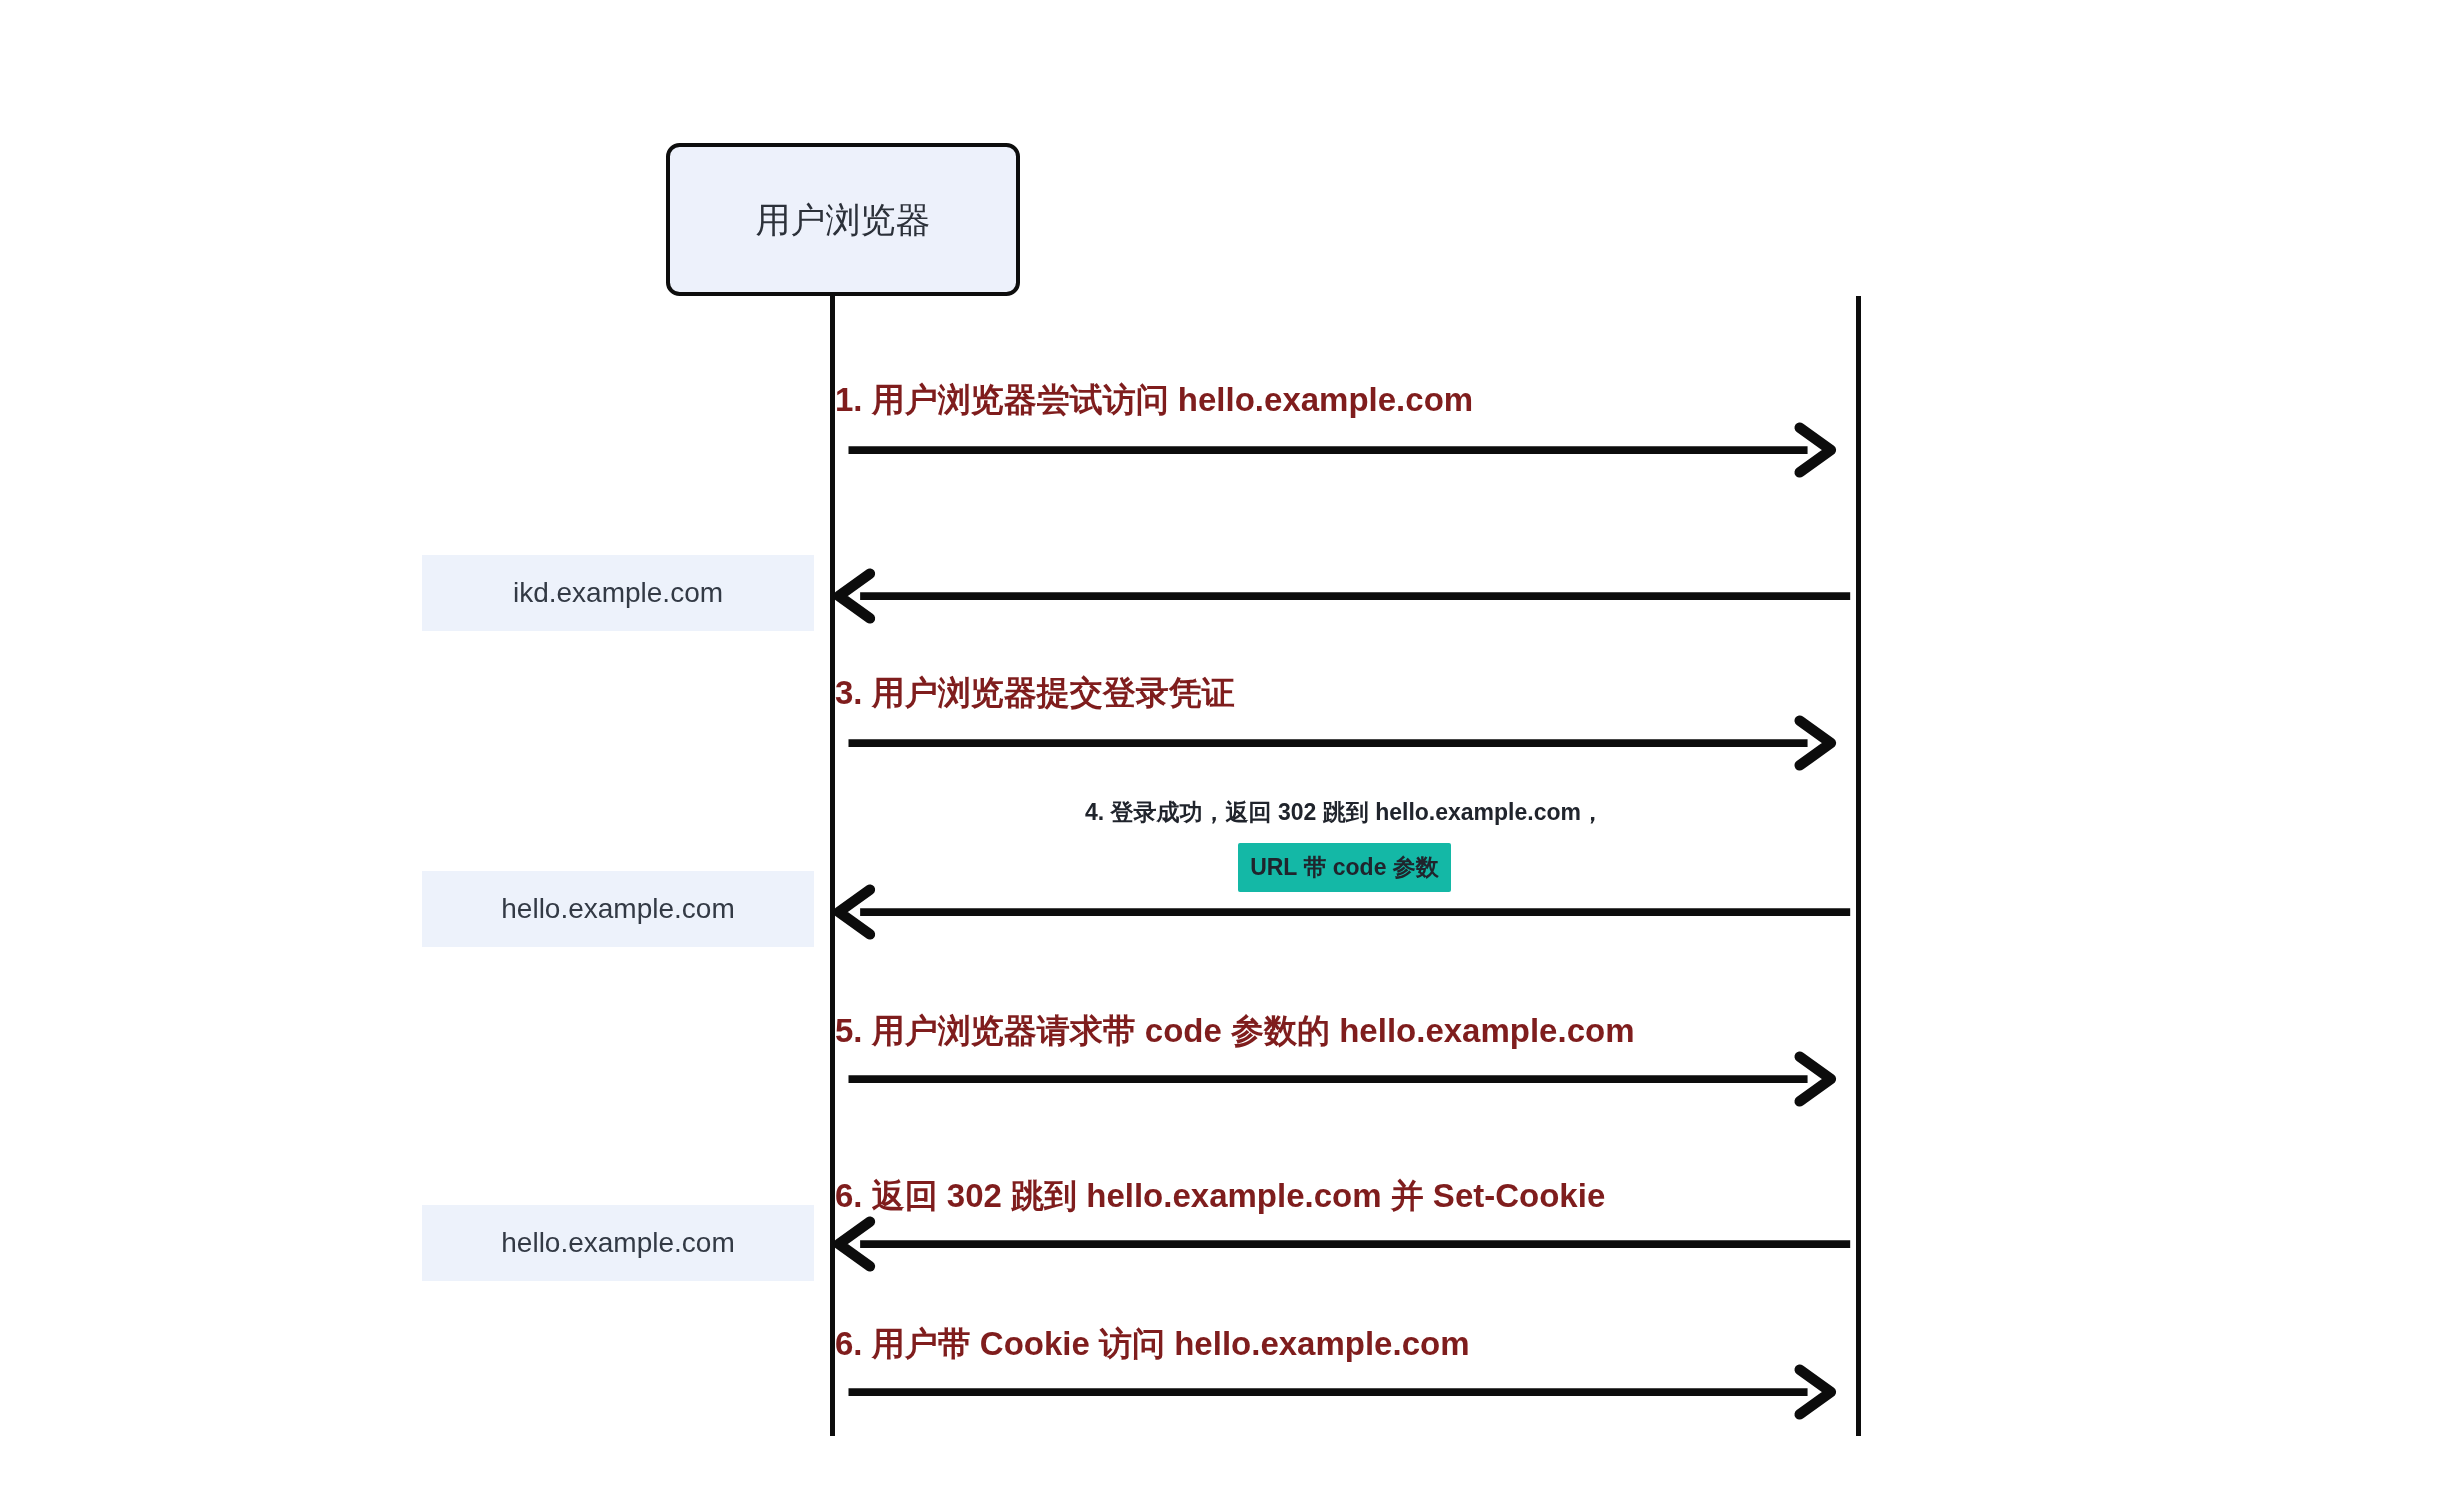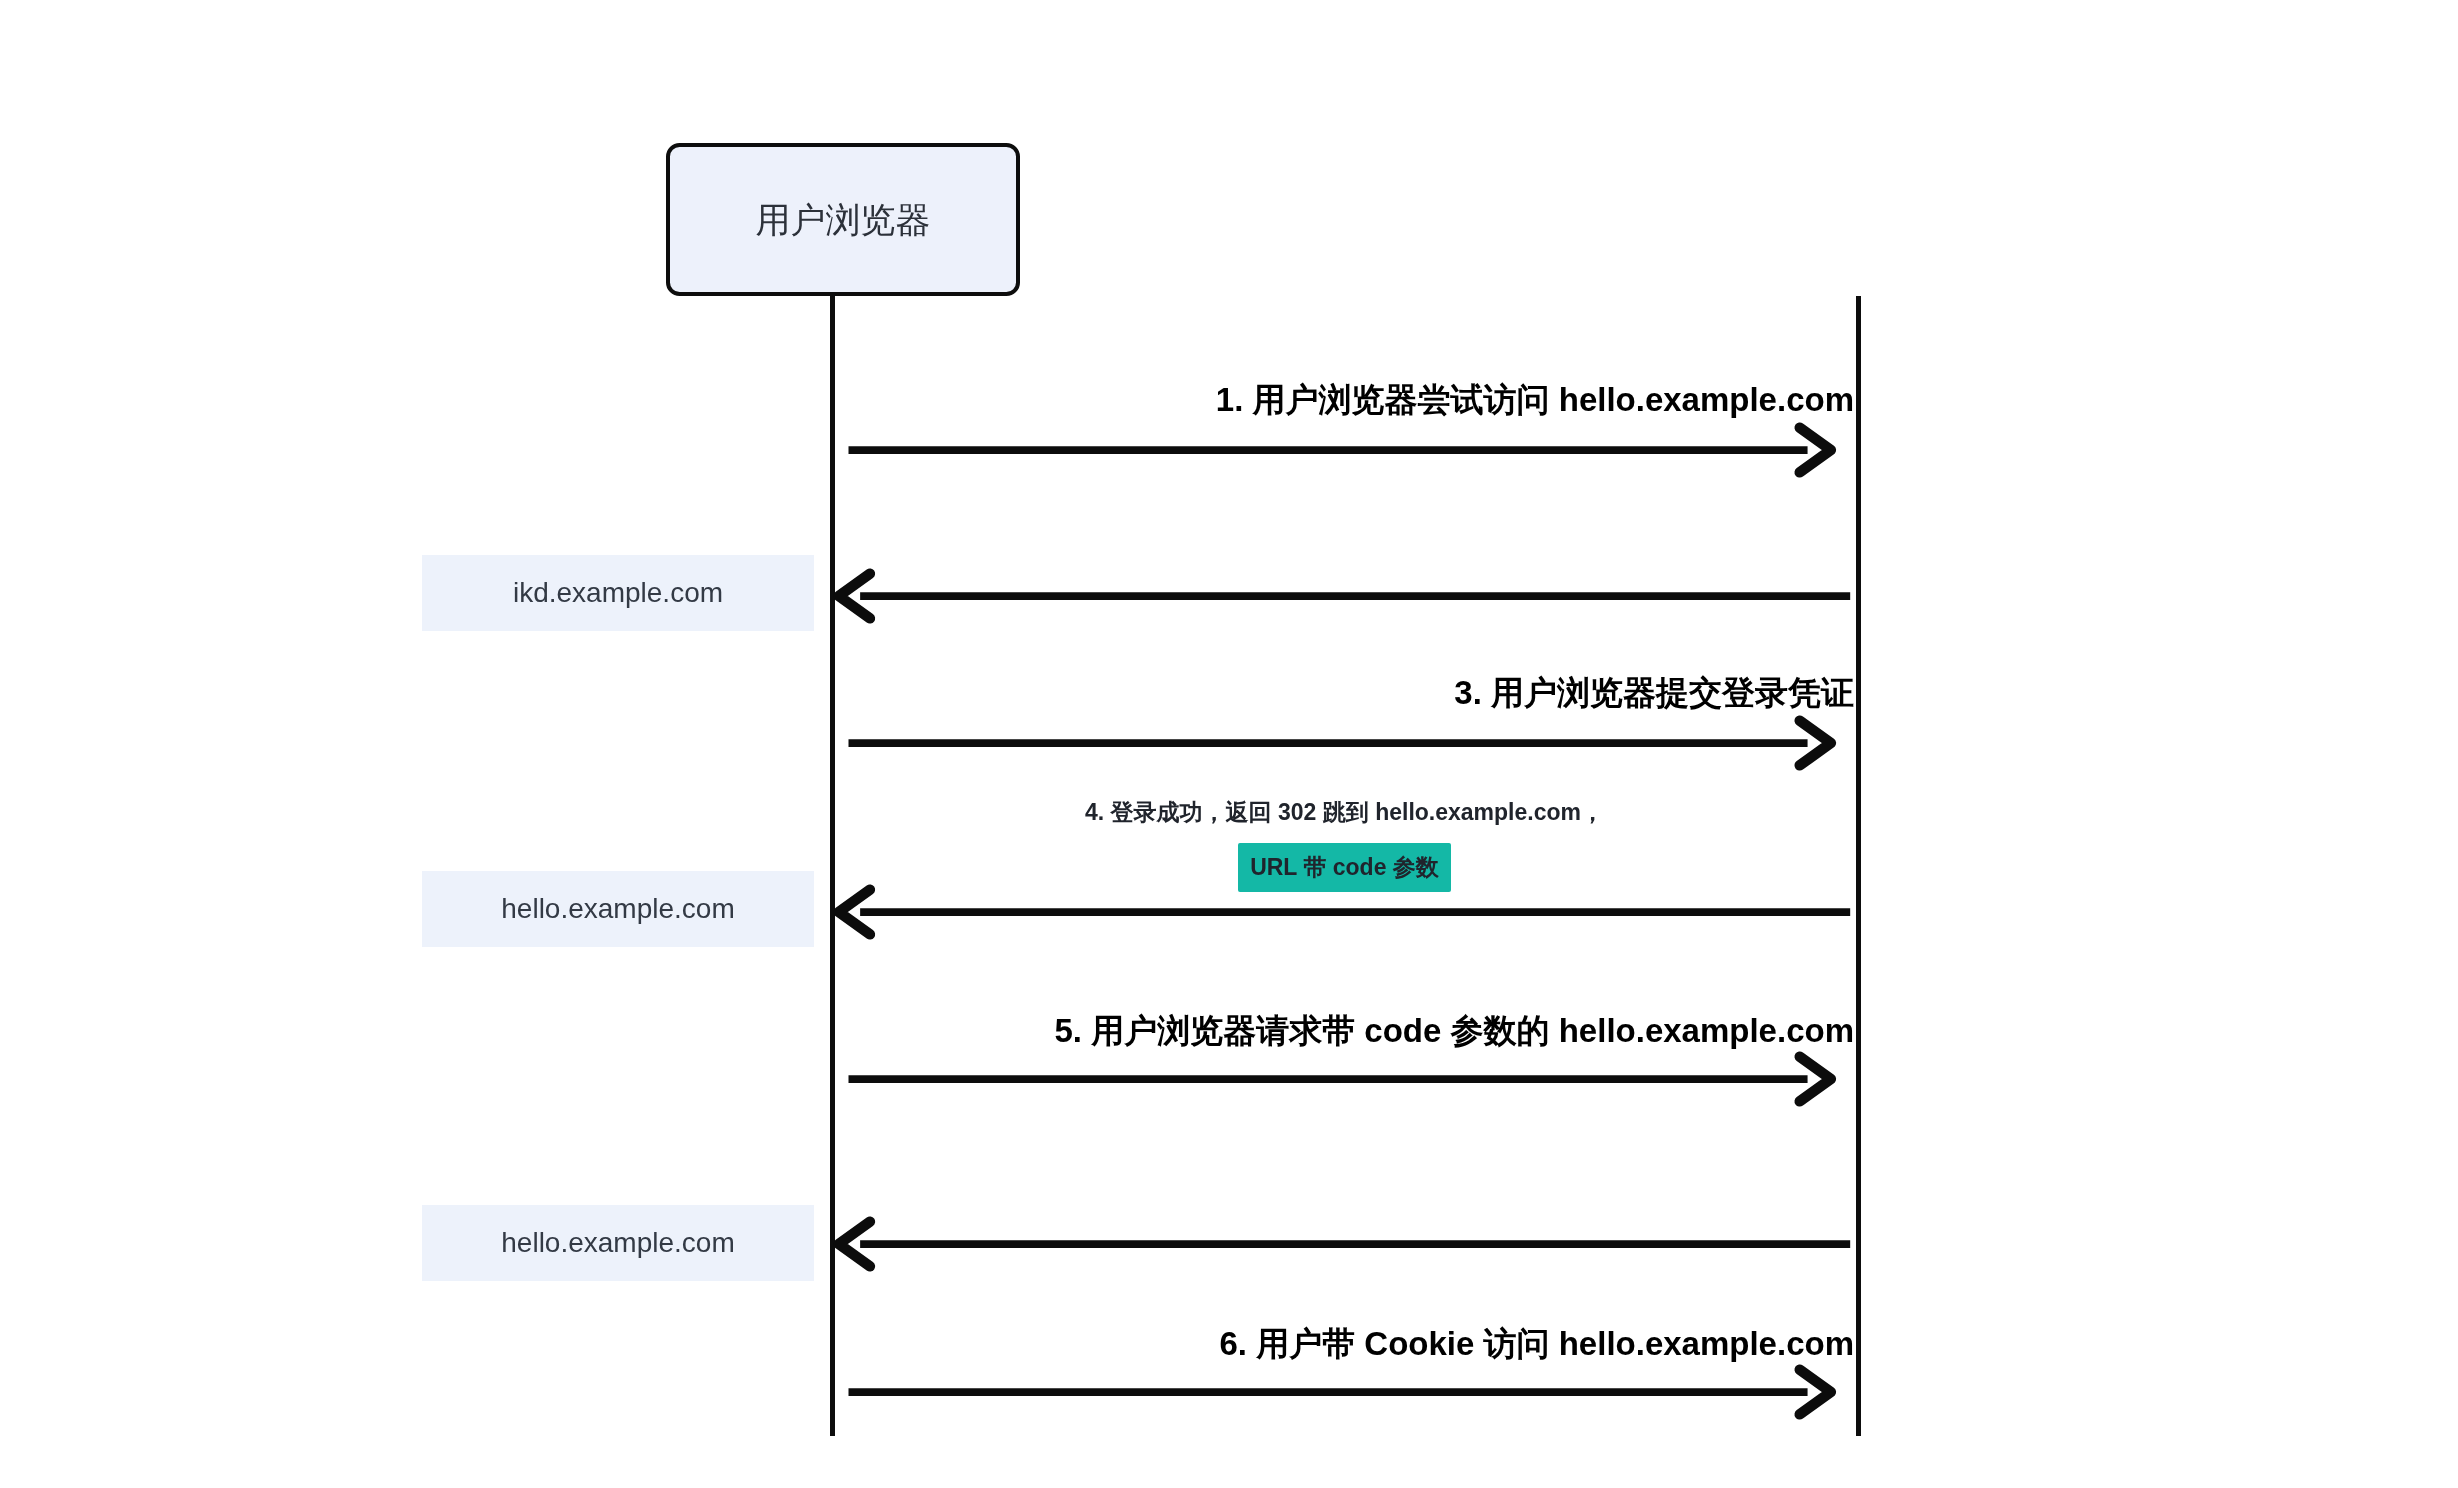--- a/index.html
+++ b/index.html
@@ -54,24 +54,24 @@
   }
   .side-label.l1 { top: 555px; }
   .side-label.l2 { top: 871px; }
   .side-label.l3 { top: 1205px; }
   .msg-text {
     position: absolute;
     left: 835px;
     width: 1019px;
     height: 41px;
     line-height: 41px;
-    text-align: right;
+    text-align: left;
     font-size: 33px;
     font-weight: 700;
-    color: #000000;
+    color: #7f1d1d;
     white-space: nowrap;
   }
   .msg-text.m1 { top: 379px; }
   .msg-text.m3 { top: 672px; }
   .msg-text.m5 { top: 1010px; }
   .msg-text.m7 { top: 1323px; }
   .msg-text.m2 { top: 525px; }
   .msg-text.m6 { top: 1175px; }
   .msg-block {
     position: absolute;
@@ -151,20 +151,21 @@
     <line class="shaft" x1="30" y1="32" x2="1052" y2="32"></line>
     <polyline class="head" points="40,9 8,32 40,55"></polyline>
   </svg>
 
   <div class="msg-text m5">5. 用户浏览器请求带 code 参数的 hello.example.com</div>
   <svg class="arrow a5" viewBox="0 0 1060 64">
     <line class="shaft" x1="18" y1="32" x2="1008" y2="32"></line>
     <polyline class="head" points="1000,9 1032,32 1000,55"></polyline>
   </svg>
 
+  <div class="msg-text m6">6. 返回 302 跳到 hello.example.com 并 Set-Cookie</div>
   <svg class="arrow a6" viewBox="0 0 1060 64">
     <line class="shaft" x1="30" y1="32" x2="1052" y2="32"></line>
     <polyline class="head" points="40,9 8,32 40,55"></polyline>
   </svg>
 
   <div class="msg-text m7">6. 用户带 Cookie 访问 hello.example.com</div>
   <svg class="arrow a7" viewBox="0 0 1060 64">
     <line class="shaft" x1="18" y1="32" x2="1008" y2="32"></line>
     <polyline class="head" points="1000,9 1032,32 1000,55"></polyline>
   </svg>

